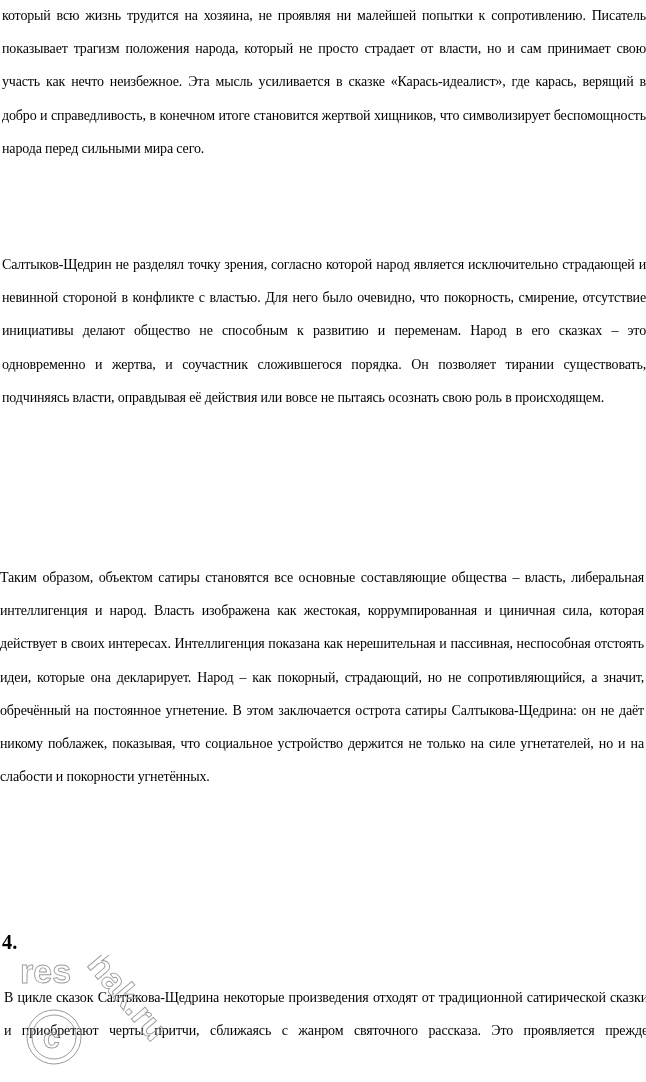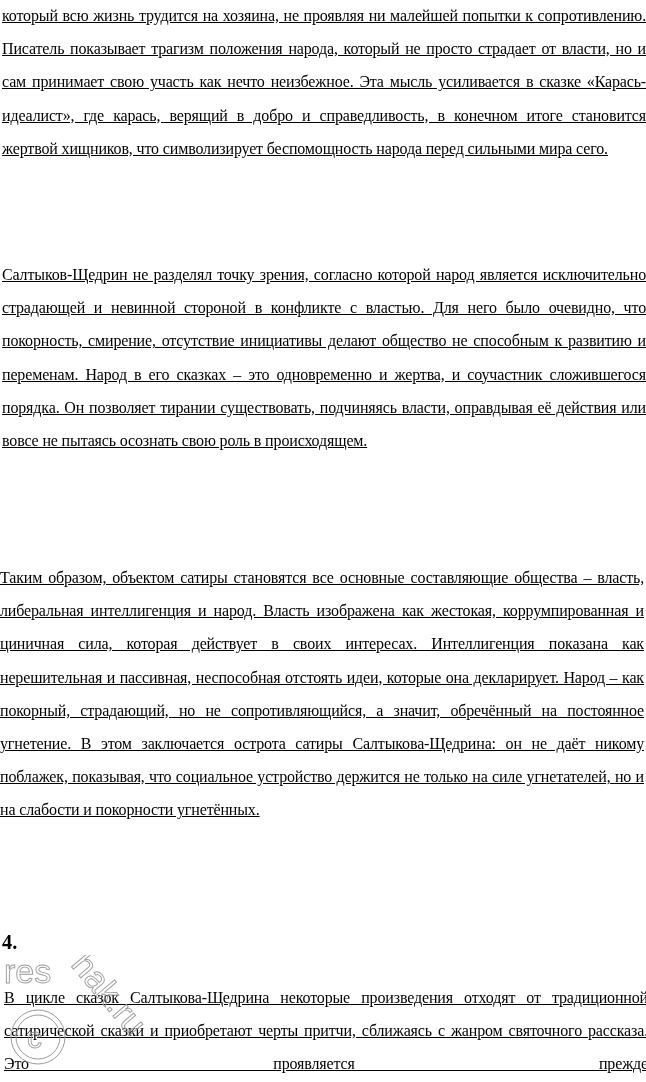--- a/index.html
+++ b/index.html
@@ -16,48 +16,48 @@
       color: #000000;
     }
     .page {
       position: absolute;
       left: 0;
       top: 0;
       width: 646px;
     }
     .para {
       margin: 0;
-      font-size: 16px;
+      font-size: 14px;
       line-height: 33.2px;
       text-align: justify;
       text-align-last: left;
       letter-spacing: -0.15px;
-      text-decoration: underline;
     }
     .p1 { position: absolute; top: -1px; left: 2px; width: 644px; }
-    .p2 { position: absolute; top: 258px; left: 2px; width: 644px; }
+    .p2 { position: absolute; top: 248px; left: 2px; width: 644px; }
     .p3 { position: absolute; top: 561px; left: 0; width: 644px; }
     .heading {
       position: absolute;
       top: 926px;
       left: 2px;
       margin: 0;
       font-size: 20.3px;
       font-weight: bold;
       line-height: 33px;
     }
     .p4 { position: absolute; top: 981px; left: 4px; width: 644px; }
     .p4-last { text-align-last: justify; }
     .watermark {
       position: absolute;
-      left: 0;
+      left: 16px;
       top: 955px;
       width: 200px;
       height: 127px;
       pointer-events: none;
+      font-weight: bold;
     }
     .watermark svg { display: block; }
   </style>
 </head>
 <body>
 
 <div class="page">
   <p class="para p1">который всю жизнь трудится на хозяина, не проявляя ни малейшей попытки к сопротивлению. Писатель показывает трагизм положения народа, который не просто страдает от власти, но и сам принимает свою участь как нечто неизбежное. Эта мысль усиливается в сказке «Карась-идеалист», где карась, верящий в добро и справедливость, в конечном итоге становится жертвой хищников, что символизирует беспомощность народа перед сильными мира сего.</p>
   <p class="para p2">Салтыков-Щедрин не разделял точку зрения, согласно которой народ является исключительно страдающей и невинной стороной в конфликте с властью. Для него было очевидно, что покорность, смирение, отсутствие инициативы делают общество не способным к развитию и переменам. Народ в его сказках – это одновременно и жертва, и соучастник сложившегося порядка. Он позволяет тирании существовать, подчиняясь власти, оправдывая её действия или вовсе не пытаясь осознать свою роль в происходящем.</p>
   <p class="para p3">Таким образом, объектом сатиры становятся все основные составляющие общества – власть, либеральная интеллигенция и народ. Власть изображена как жестокая, коррумпированная и циничная сила, которая действует в своих интересах. Интеллигенция показана как нерешительная и пассивная, неспособная отстоять идеи, которые она декларирует. Народ – как покорный, страдающий, но не сопротивляющийся, а значит, обречённый на постоянное угнетение. В этом заключается острота сатиры Салтыкова-Щедрина: он не даёт никому поблажек, показывая, что социальное устройство держится не только на силе угнетателей, но и на слабости и покорности угнетённых.</p>

